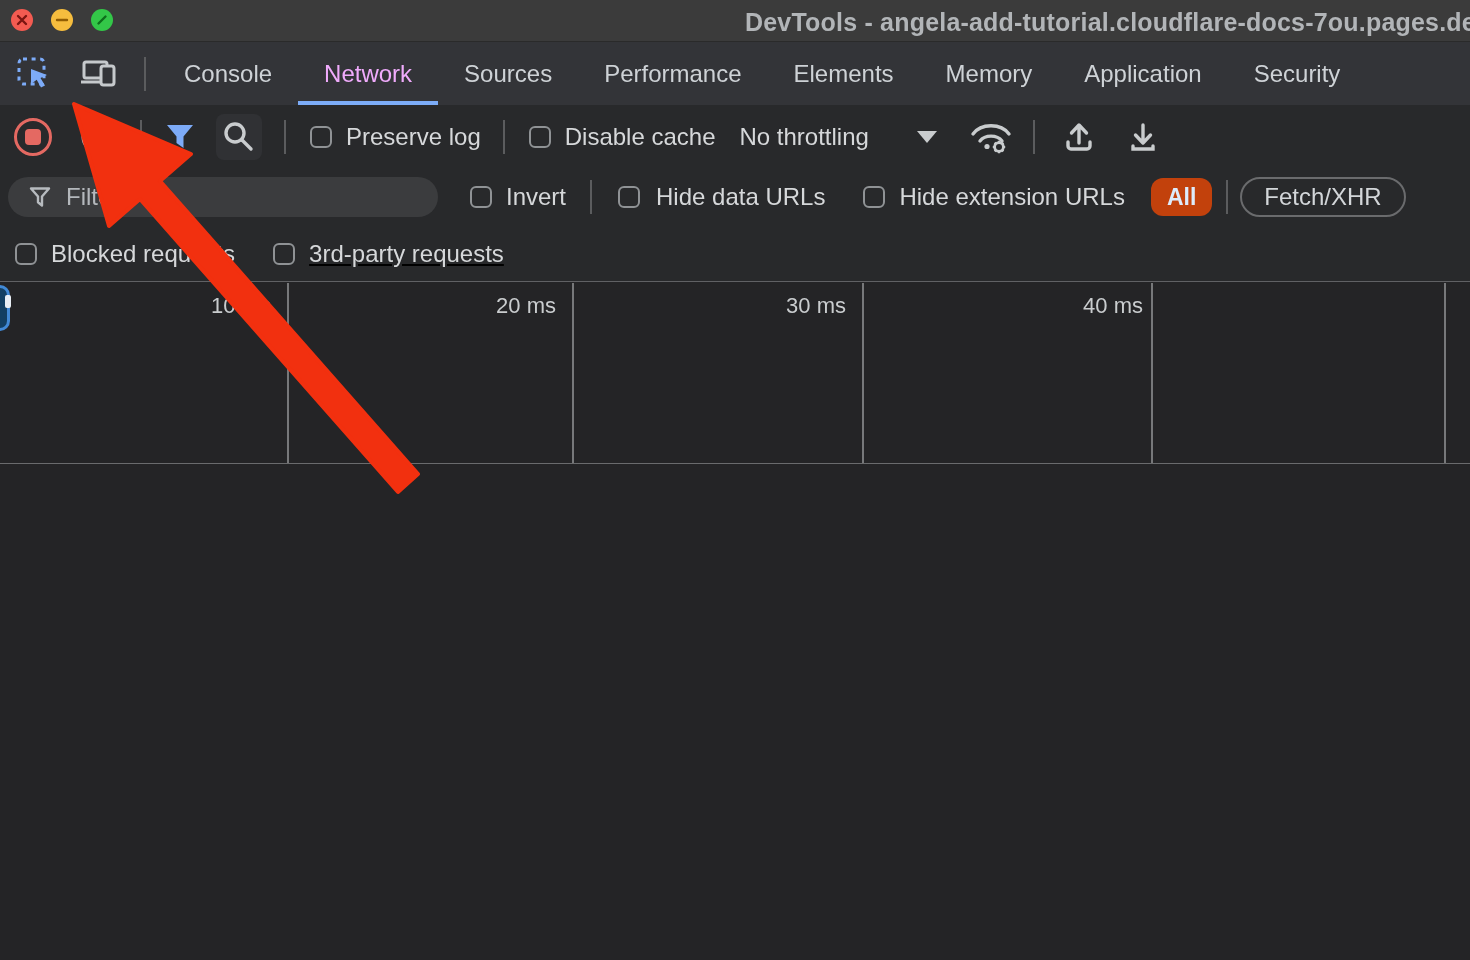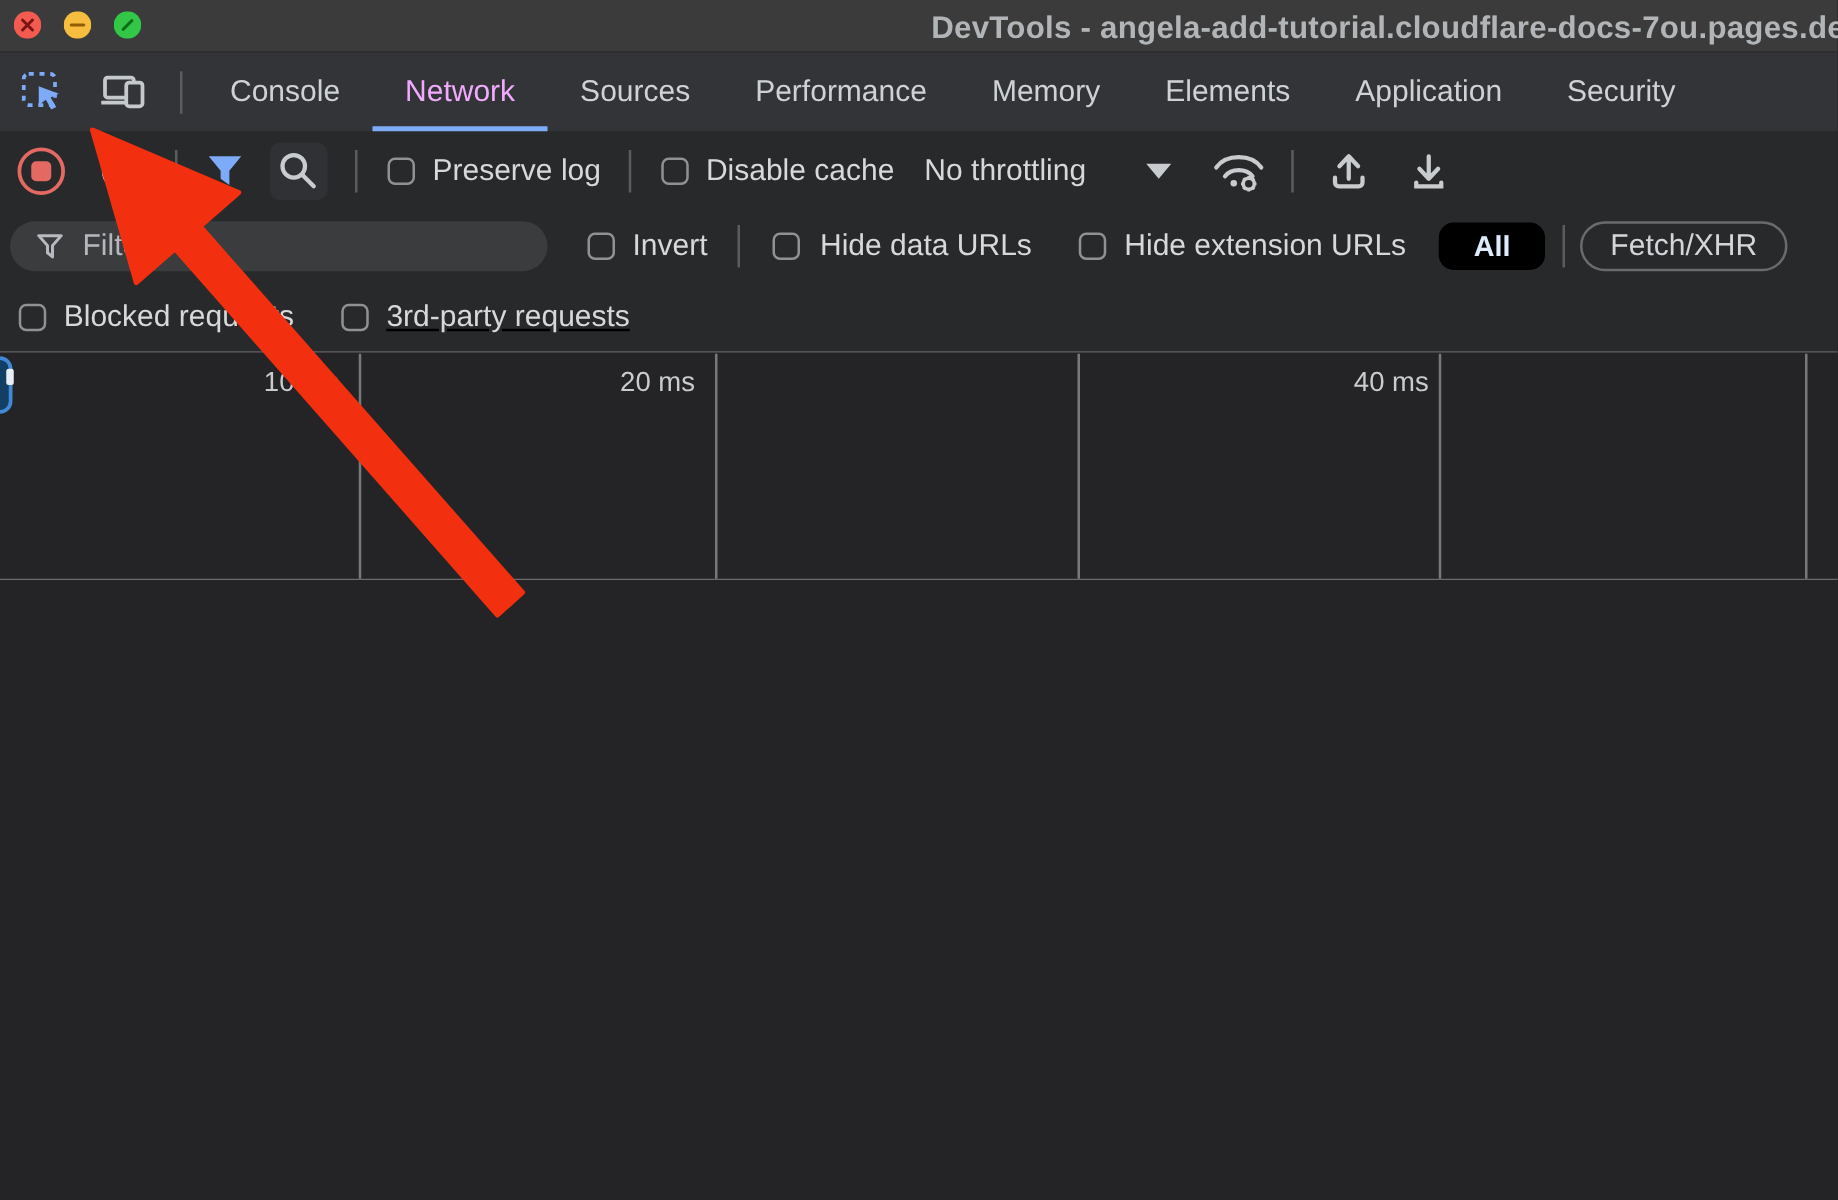--- a/index.html
+++ b/index.html
@@ -38,21 +38,21 @@
                 border-right:10px solid transparent; border-top:12px solid #c9ccce; }
   .search-wrap { width:46px; height:46px; background:#303134; border-radius:8px;
                  display:flex; align-items:center; justify-content:center; }
 
   
   .filterrow { position:absolute; top:168px; left:0; width:1470px; height:58px;
                background:#28292b; display:flex; align-items:center; z-index:3; }
   .filter-pill { margin-left:8px; width:430px; height:40px; background:#3b3c3e;
                  border-radius:20px; display:flex; align-items:center; flex:none; }
   .filter-pill .ph { margin-left:14px; font-size:24px; color:#b4b8bc; }
-  .chip-all { padding:0 28px; height:38px; border-radius:12px; background:#000000;
+  .chip-all { padding:0 16px; height:38px; border-radius:12px; background:#c2410c;
               color:#ddebfb; font-size:23px; font-weight:700; display:flex; align-items:center; }
   .chip-fetch { padding:0 22px; height:40px; border-radius:20px; border:2px solid #6a6b6d;
                 color:#d3d6d9; font-size:24px; display:flex; align-items:center; white-space:nowrap; }
 
   
   .filterrow2 { position:absolute; top:226px; left:0; width:1470px; height:56px;
                 background:#28292b; border-bottom:1px solid #606164; display:flex;
                 align-items:center; z-index:3; }
 
   
@@ -111,22 +111,22 @@
       <path d="M1 25 H21" stroke="#c6c9cc" stroke-width="3"></path>
       <rect x="21" y="9" width="13" height="19" rx="2.5" fill="#333438" stroke="#c6c9cc" stroke-width="3"></rect>
     </svg>
   </span>
   <span class="vdiv" style="margin-left:26px;"></span>
   <div class="tabs">
     <div class="tab">Console</div>
     <div class="tab active">Network</div>
     <div class="tab">Sources</div>
     <div class="tab">Performance</div>
+    <div class="tab">Elements</div>
     <div class="tab">Memory</div>
-    <div class="tab">Elements</div>
     <div class="tab">Application</div>
     <div class="tab">Security</div>
   </div>
 </div>
 
 <div class="nettoolbar">
   <span class="record-btn">
       <span class="sq"></span>
     </span>
   <span class="toolbtn" style="margin-left:26px;">
@@ -222,20 +222,21 @@
 </div>
 
 <div class="timeline">
   <span class="tl-div" style="left:287px;"></span>
   <span class="tl-div" style="left:572px;"></span>
   <span class="tl-div" style="left:862px;"></span>
   <span class="tl-div" style="left:1151px;"></span>
   <span class="tl-div" style="left:1444px;"></span>
   <span class="tl-label" style="left:0; width:271px;">10 ms</span>
   <span class="tl-label" style="left:287px; width:269px;">20 ms</span>
+  <span class="tl-label" style="left:572px; width:274px;">30 ms</span>
   <span class="tl-label" style="left:870px; width:273px;">40 ms</span>
   <span class="tl-handle">
       <span class="mark"></span>
     </span>
 </div>
 
 <div class="mainarea">
   
   
 </div>

